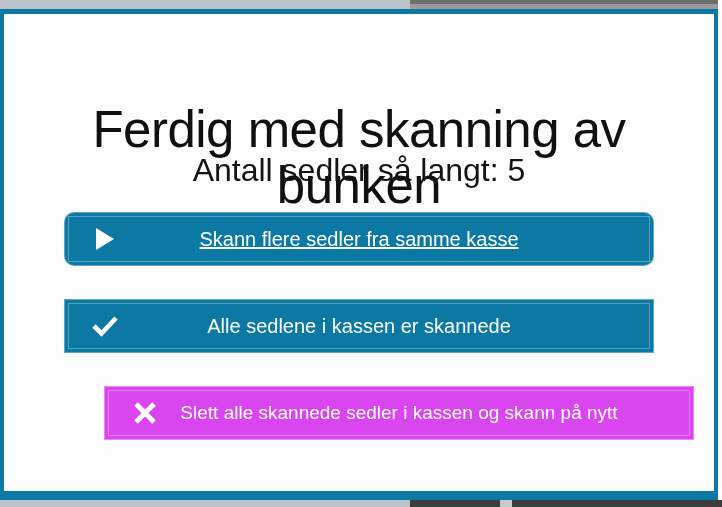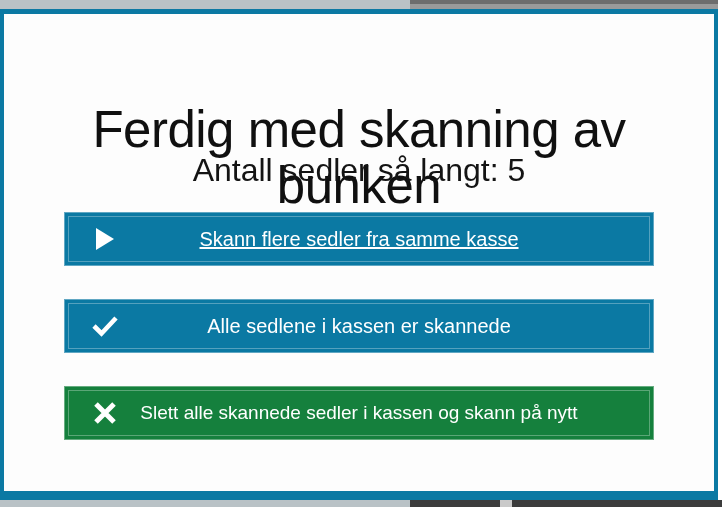--- a/index.html
+++ b/index.html
@@ -135,21 +135,21 @@
     font-family: "Liberation Sans", sans-serif;
   }
   .btn .btn-inner {
     position: absolute;
     left: 3px; top: 3px; right: 3px; bottom: 3px;
     border: 1px solid rgba(255,255,255,0.30);
     box-sizing: border-box;
     pointer-events: none;
   }
   .btn-blue  { background: #0b79a3; }
-  .btn-red   { background: #15803d; }
+  .btn-red   { background: #d946ef; margin-left: 40px; }
 
   .btn-icon {
     position: absolute;
     left: 22px;
     top: 0;
     height: 100%;
     width: 36px;
     display: flex;
     align-items: center;
     justify-content: center;
@@ -163,21 +163,21 @@
     align-items: center;
     justify-content: center;
     color: #ffffff;
     font-size: 20px;
     font-family: "Liberation Sans", sans-serif;
     pointer-events: none;
   }
   .btn-label.underline { text-decoration: underline; }
   .btn-label.small { font-size: 19px; }
 
-  #btn-scan-more { top: 198px; }
+  #btn-scan-more { top: 198px; border-radius: 10px; }
   #btn-all-done  { top: 285px; }
   #btn-delete    { top: 372px; }
 
   .tri {
     width: 0; height: 0;
     border-top: 11px solid transparent;
     border-bottom: 11px solid transparent;
     border-left: 18px solid #ffffff;
   }
 </style>

